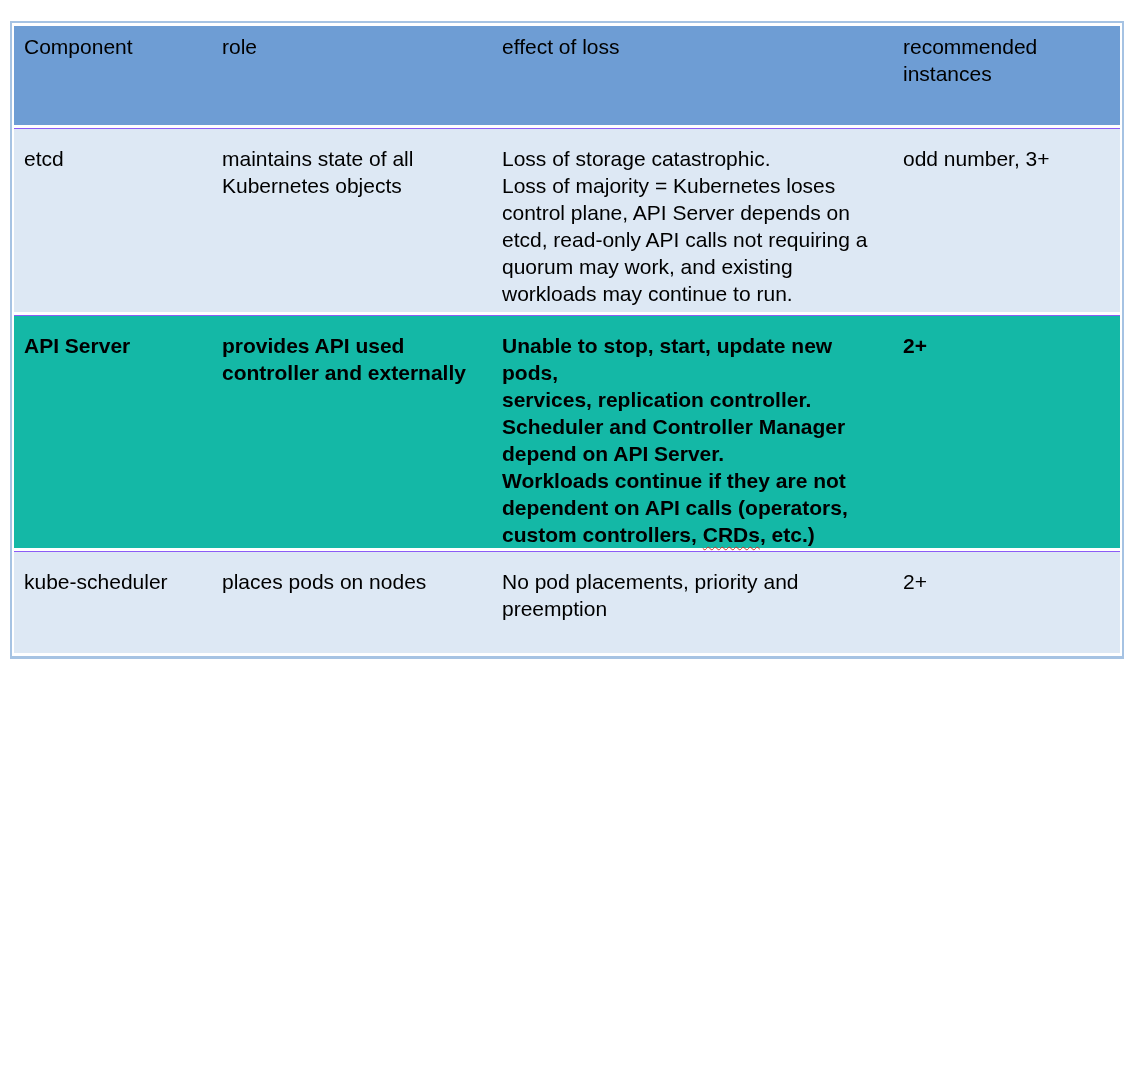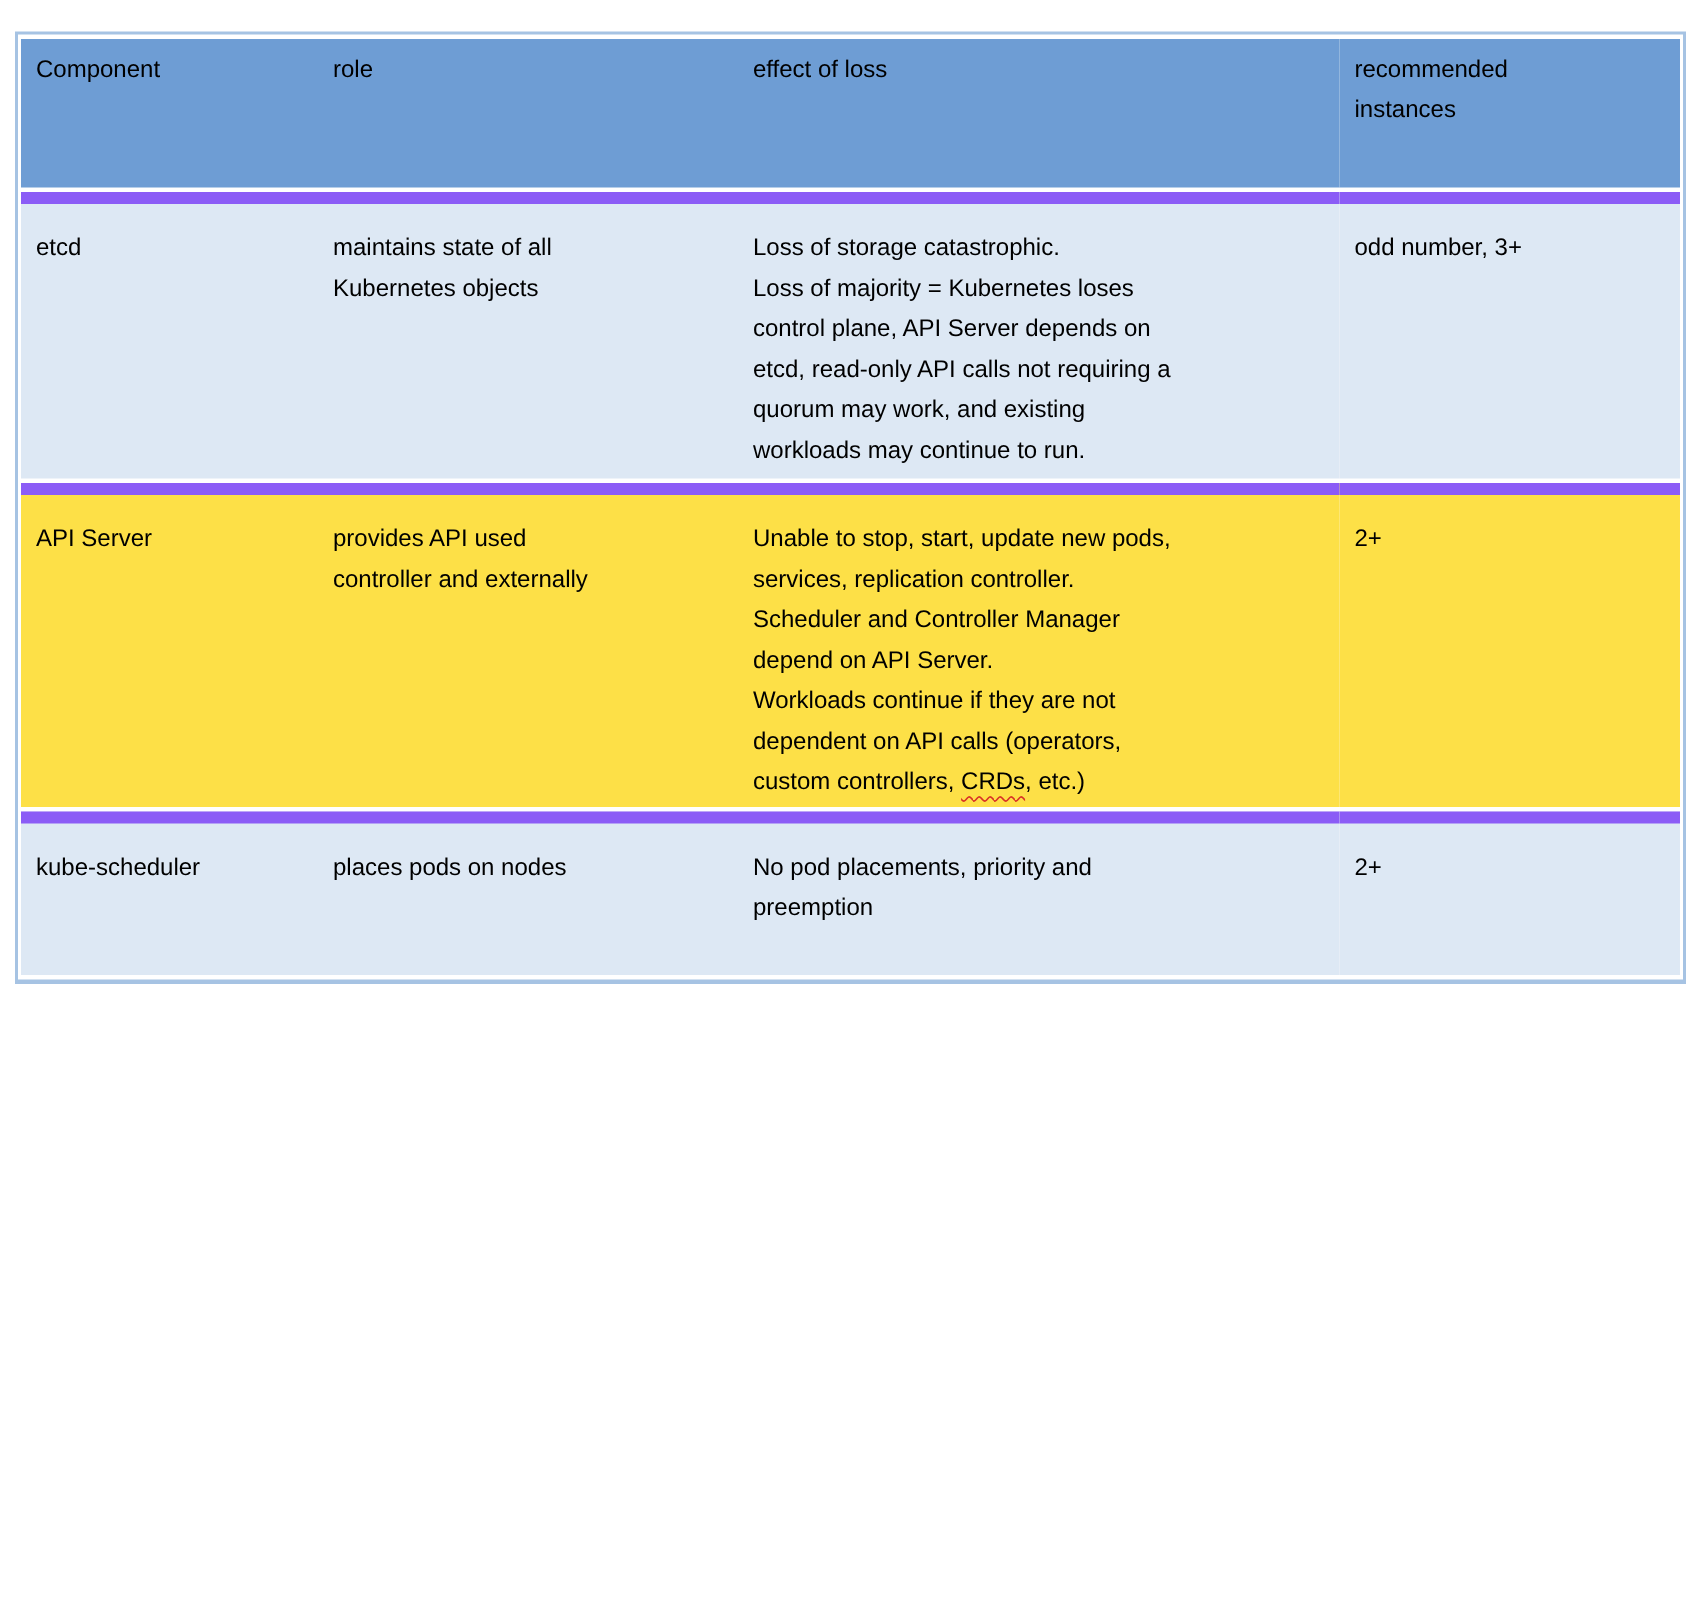--- a/index.html
+++ b/index.html
@@ -27,38 +27,38 @@
   }
   table.components {
     width: 1106px;
     table-layout: fixed;
     border-collapse: separate;
     border-spacing: 0 3px;
   }
   th, td {
     vertical-align: top;
     text-align: left;
-    font-size: 16px;
+    font-size: 21px;
     line-height: 27px;
     font-weight: 400;
     padding: 7px 10px 0 10px;
     white-space: pre-line;
     overflow-wrap: break-word;
   }
   thead th {
     background: #6e9dd4;
     height: 92px;
     box-sizing: content-box;
   }
   tbody td {
-    border-top: 8px solid #8b5cf6;
+    border-top: 1px solid #8b5cf6;
     padding-top: 16px;
   }
   tr.shaded td { background: #dde8f4; }
-  tr.plain  td { background: #fde047; }
+  tr.plain  td { background: #14b8a6; font-weight: bold; }
   tr.r-etcd td   { height: 167px; }
   tr.r-api td    { height: 192px; }
   tr.r-sched td  { height: 85px; margin-left: 24px; }
   tr.r-kcm td    { height: 129px; }
   tr.r-ccm td    { height: 124px; }
   tr.r-addons td { height: 131px; }
   .misspelled {
     text-decoration-line: underline;
     text-decoration-style: wavy;
     text-decoration-color: #d93025;

